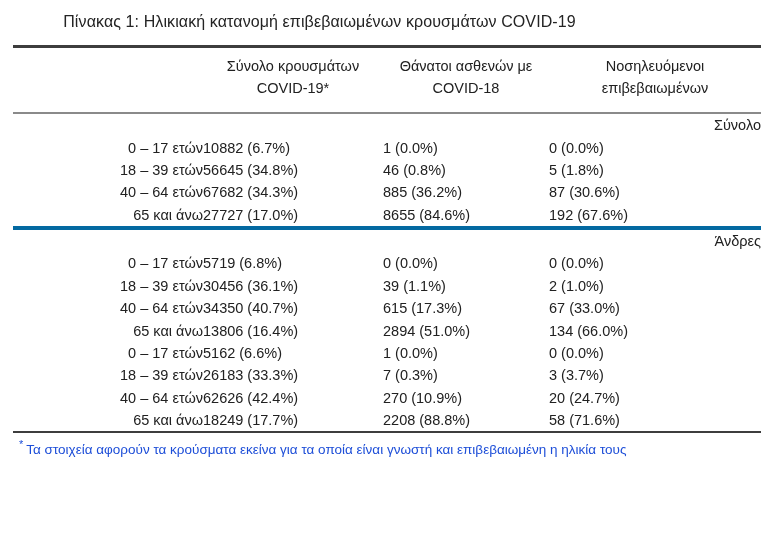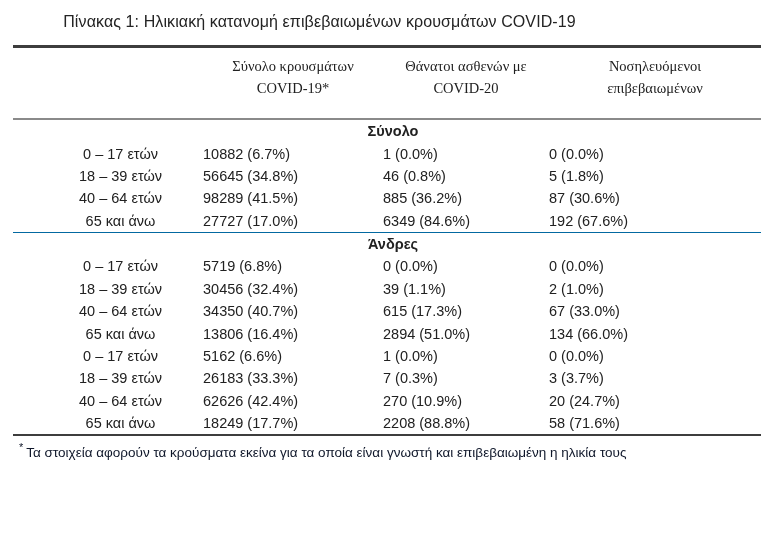--- a/index.html
+++ b/index.html
@@ -41,44 +41,43 @@
   thead tr {
     border-bottom: 2px solid #8a8a8a;
   }
   th {
     font-weight: 400;
     font-size: 14.5px;
     text-align: center;
     vertical-align: middle;
     white-space: pre-line;
     line-height: 1.55;
-    padding: 7px 0 18px 0;
-    font-family: Liberation Serif, serif;
+    padding: 7px 0 12px 0;
   }
   td {
     font-size: 14.5px;
     padding: 3.2px 0;
     vertical-align: middle;
   }
   td.row-label {
-    text-align: center;
+    text-align: right;
     padding-left: 25px;
   }
   tr.section-row td {
-    font-weight: 700;
-    text-align: center;
+    font-weight: 400;
+    text-align: right;
     padding-left: 12px;
   }
   tr.section-sep {
-    border-top: 1px solid #0369a1;
+    border-top: 4px solid #0369a1;
   }
   .footnote {
     margin: 5px 0 0 19px;
     font-size: 13.5px;
-    color: #0f172a;
+    color: #1d4ed8;
   }
   .footnote .star {
     font-size: 11px;
     vertical-align: super;
     margin-right: 3px;
   }
 </style>
 </head>
 <body>
 
@@ -92,21 +91,21 @@
         <col class="c2">
         <col class="c3">
         <col class="c4">
     </colgroup>
     <thead>
       <tr>
         <th></th>
         <th>Σύνολο κρουσμάτων
 COVID-19*</th>
         <th>Θάνατοι ασθενών με
-COVID-20</th>
+COVID-18</th>
         <th>Νοσηλευόμενοι
 επιβεβαιωμένων</th>
       </tr>
     </thead>
     <tbody>
 
       <tr class="section-row">
         <td colspan="4">Σύνολο</td>
       </tr>
       <tr>
@@ -116,43 +115,43 @@
         <td>0 (0.0%)</td>
       </tr>
       <tr>
         <td class="row-label">18 – 39 ετών</td>
         <td>56645 (34.8%)</td>
         <td>46 (0.8%)</td>
         <td>5 (1.8%)</td>
       </tr>
       <tr>
         <td class="row-label">40 – 64 ετών</td>
-        <td>98289 (41.5%)</td>
+        <td>67682 (34.3%)</td>
         <td>885 (36.2%)</td>
         <td>87 (30.6%)</td>
       </tr>
       <tr>
         <td class="row-label">65 και άνω</td>
         <td>27727 (17.0%)</td>
-        <td>6349 (84.6%)</td>
+        <td>8655 (84.6%)</td>
         <td>192 (67.6%)</td>
       </tr>
 
       <tr class="section-row section-sep">
         <td colspan="4">Άνδρες</td>
       </tr>
       <tr>
         <td class="row-label">0 – 17 ετών</td>
         <td>5719 (6.8%)</td>
         <td>0 (0.0%)</td>
         <td>0 (0.0%)</td>
       </tr>
       <tr>
         <td class="row-label">18 – 39 ετών</td>
-        <td>30456 (32.4%)</td>
+        <td>30456 (36.1%)</td>
         <td>39 (1.1%)</td>
         <td>2 (1.0%)</td>
       </tr>
       <tr>
         <td class="row-label">40 – 64 ετών</td>
         <td>34350 (40.7%)</td>
         <td>615 (17.3%)</td>
         <td>67 (33.0%)</td>
       </tr>
       <tr>

